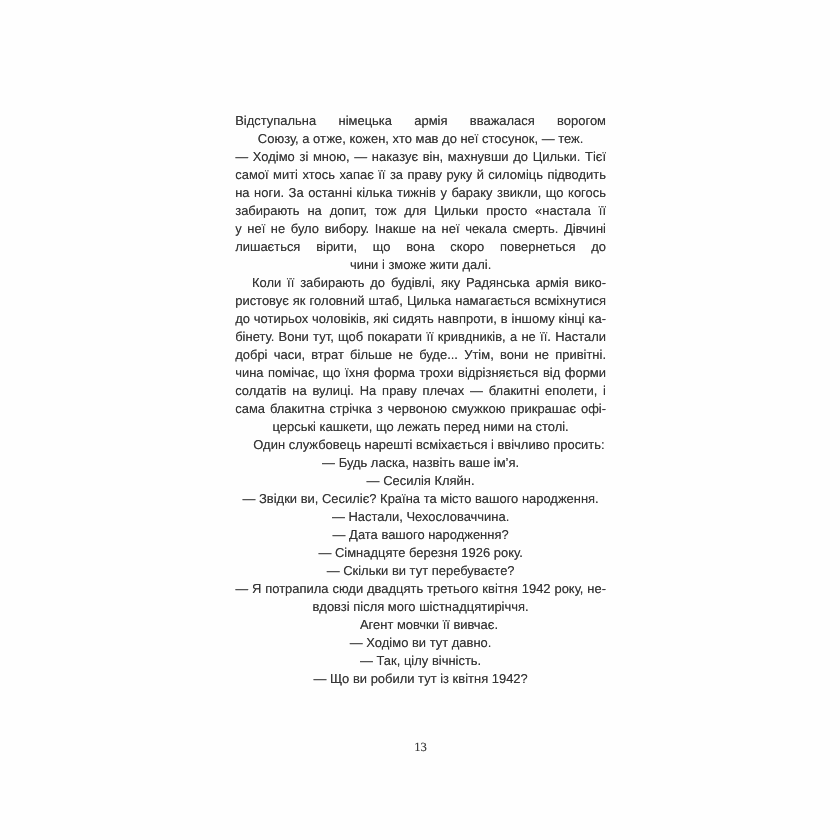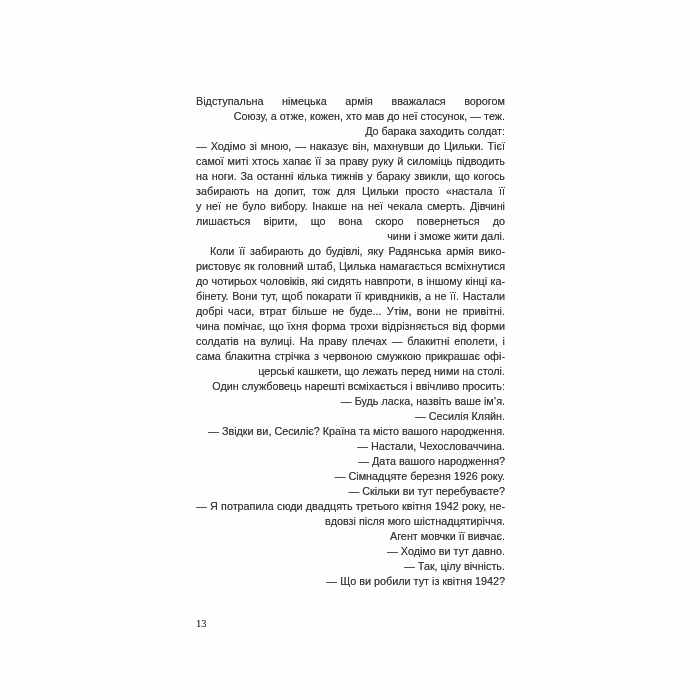--- a/index.html
+++ b/index.html
@@ -14,48 +14,47 @@
     width: 309px;
     font-family: Liberation Sans, sans-serif;
     font-size: 10.8px;
     line-height: 15px;
     color: #363636;
     text-shadow: 0 0 0.45px rgba(54,54,54,0.65);
   }
   .ln {
     height: 15px;
     overflow: hidden;
-    text-align: right;
+    text-align: center;
     white-space: normal;
   }
   .fill {
     text-align: justify;
     text-align-last: justify;
   }
   .ind {
     text-indent: 14px;
   }
   .page-number {
     position: absolute;
     left: 196px; top: 618px;
     width: 309px;
-    text-align: left;
+    text-align: center;
     font-family: "Liberation Serif", "DejaVu Serif", serif;
     font-size: 10.5px;
     color: #3c3c3c;
     text-shadow: 0 0 0.45px rgba(60,60,60,0.65);
   }
 </style>
 </head>
 <body>
 
 <div class="page-text">
   <div class="ln fill">Відступальна німецька армія вважалася ворогом Радянського</div>
   <div class="ln">Союзу, а отже, кожен, хто мав до неї стосунок, — теж.</div>
-  <div class="ln ind">До барака заходить солдат:</div>
   <div class="ln fill">— Ходімо зі мною, — наказує він, махнувши до Цильки. Тієї</div>
   <div class="ln fill">самої миті хтось хапає її за праву руку й силоміць підводить</div>
   <div class="ln fill">на ноги. За останні кілька тижнів у бараку звикли, що когось</div>
   <div class="ln fill">забирають на допит, тож для Цильки просто «настала її черга».</div>
   <div class="ln fill">у неї не було вибору. Інакше на неї чекала смерть. Дівчині за-</div>
   <div class="ln fill">лишається вірити, що вона скоро повернеться до Чехословач-</div>
   <div class="ln">чини і зможе жити далі.</div>
   <div class="ln ind fill">Коли її забирають до будівлі, яку Радянська армія вико-</div>
   <div class="ln fill">ристовує як головний штаб, Цилька намагається всміхнутися</div>
   <div class="ln fill">до чотирьох чоловіків, які сидять навпроти, в іншому кінці ка-</div>

